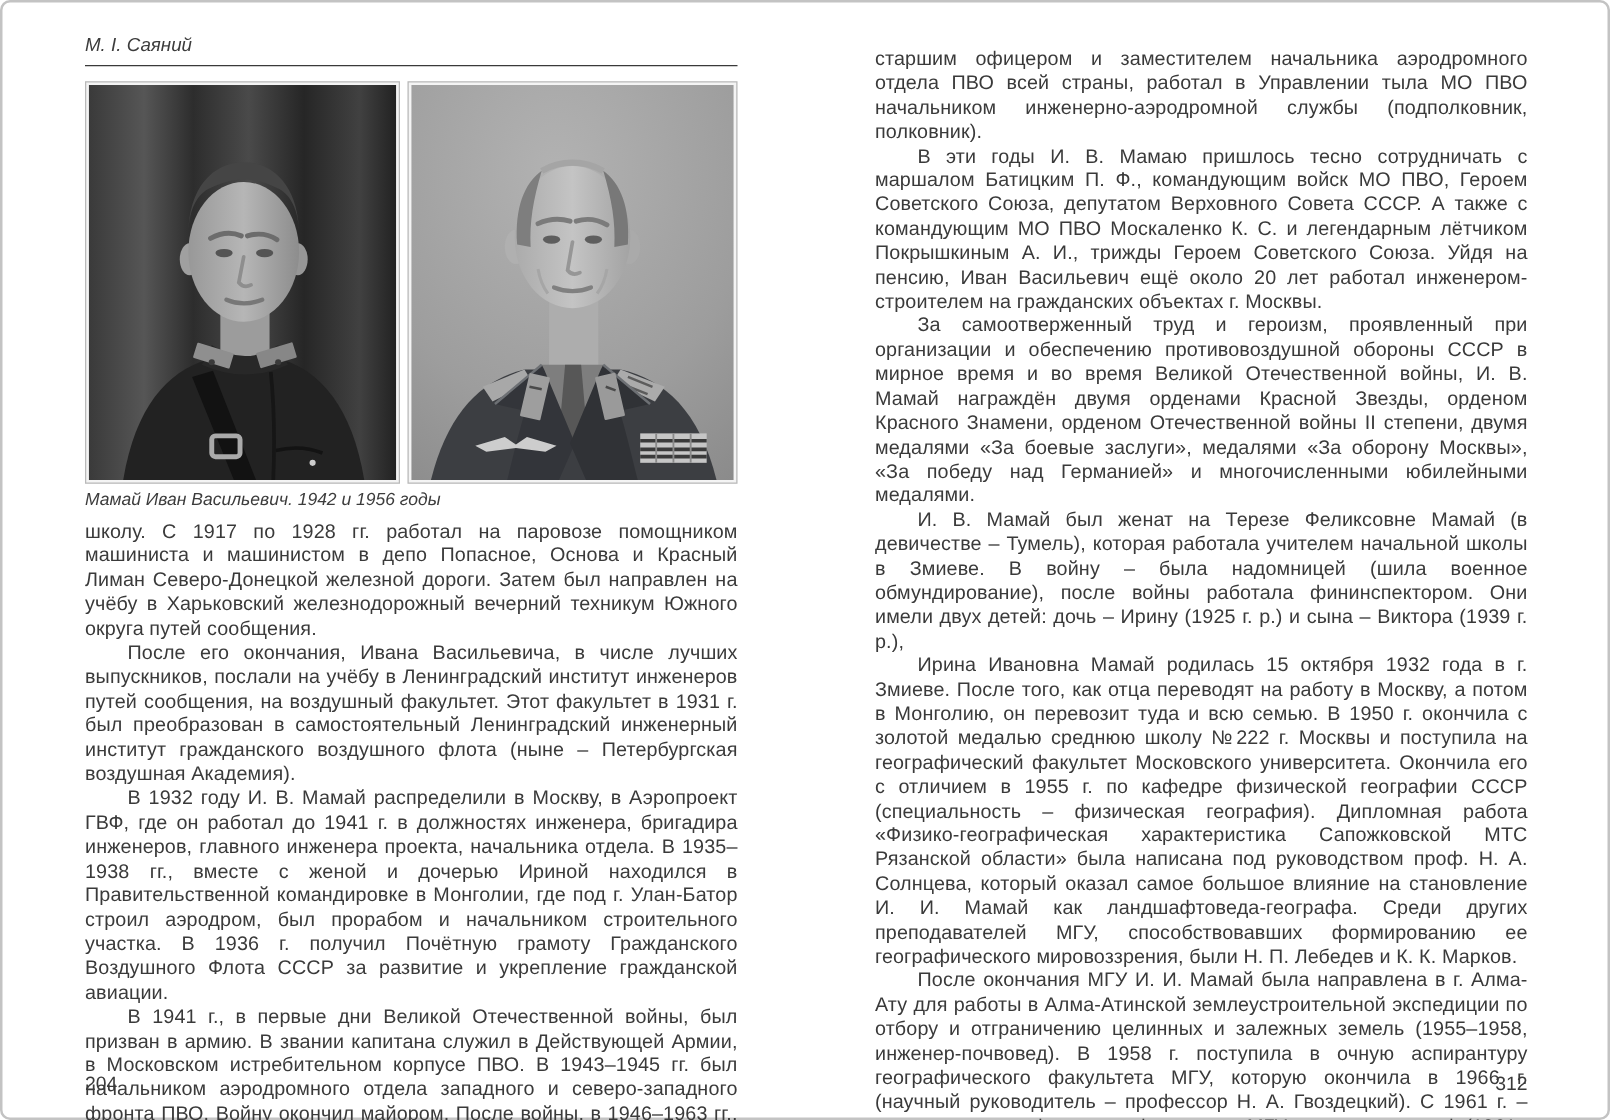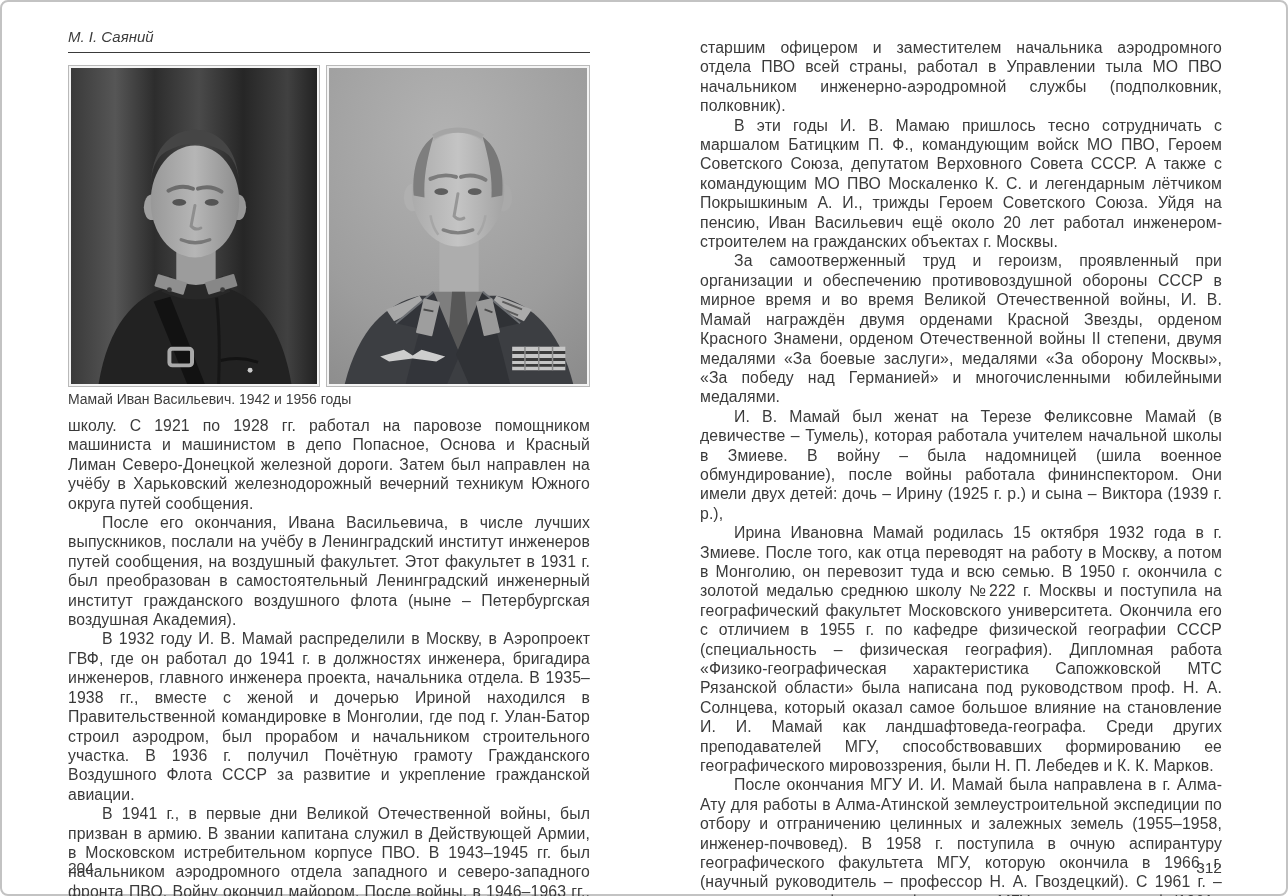--- a/index.html
+++ b/index.html
@@ -40,20 +40,21 @@
   }
   .photo-frame {
     border: 1px solid #b9b9b9;
     background: #f4f4f4;
     padding: 2px;
     line-height: 0;
   }
   .photo-frame svg { display: block; }
   .photo-caption {
     margin-top: 4px;
+    font-style: italic;
     font-size: 14px;
     color: #3c3c3c;
   }
   .body-text {
     margin-top: 9px;
     font-size: 15.8px;
     line-height: 19.4px;
     text-align: justify;
     letter-spacing: 0.1px;
   }
@@ -169,21 +170,21 @@
         <rect x="186" y="284" width="54" height="24" fill="#c6c6c6"></rect>
         <path d="M186 290 h54 M186 297 h54 M186 303 h54" stroke="#3a3a3a" stroke-width="3"></path>
         <path d="M199 284 v24 M213 284 v24 M227 284 v24" stroke="#8a8a8a" stroke-width="1.5"></path>
       </svg>
     </div>
   </div>
 
   <div class="photo-caption">Мамай Иван Васильевич. 1942 и 1956 годы</div>
 
   <div class="body-text">
-    <p class="no-indent">школу. С 1921 по 1928 гг. работал на паровозе помощником машиниста и машинистом в депо Попасное, Основа и Красный Лиман Северо-Донецкой железной дороги. Затем был направлен на учёбу в Харьковский железнодорожный вечерний техникум Южного округа путей сообщения.</p>
+    <p class="no-indent">школу. С 1917 по 1928 гг. работал на паровозе помощником машиниста и машинистом в депо Попасное, Основа и Красный Лиман Северо-Донецкой железной дороги. Затем был направлен на учёбу в Харьковский железнодорожный вечерний техникум Южного округа путей сообщения.</p>
     <p>После его окончания, Ивана Васильевича, в числе лучших выпускников, послали на учёбу в Ленинградский институт инженеров путей сообщения, на воздушный факультет. Этот факультет в 1931 г. был преобразован в самостоятельный Ленинградский инженерный институт гражданского воздушного флота (ныне – Петербургская воздушная Академия).</p>
     <p>В 1932 году И. В. Мамай распределили в Москву, в Аэропроект ГВФ, где он работал до 1941 г. в должностях инженера, бригадира инженеров, главного инженера проекта, начальника отдела. В 1935–1938 гг., вместе с женой и дочерью Ириной находился в Правительственной командировке в Монголии, где под г. Улан-Батор строил аэродром, был прорабом и начальником строительного участка. В 1936 г. получил Почётную грамоту Гражданского Воздушного Флота СССР за развитие и укрепление гражданской авиации.</p>
     <p>В 1941 г., в первые дни Великой Отечественной войны, был призван в армию. В звании капитана служил в Действующей Армии, в Московском истребительном корпусе ПВО. В 1943–1945 гг. был начальником аэродромного отдела западного и северо-западного фронта ПВО. Войну окончил майором. После войны, в 1946–1963 гг., был начальником аэродромного отдела 20-го (г. Вильнюс), 19-го, 78-го, 64-го (1951 г.) ВИА ПВО,</p>
   </div>
 </div>
 
 <div class="page-number pn-left">204</div>
 
 <div class="page page-right">
 

